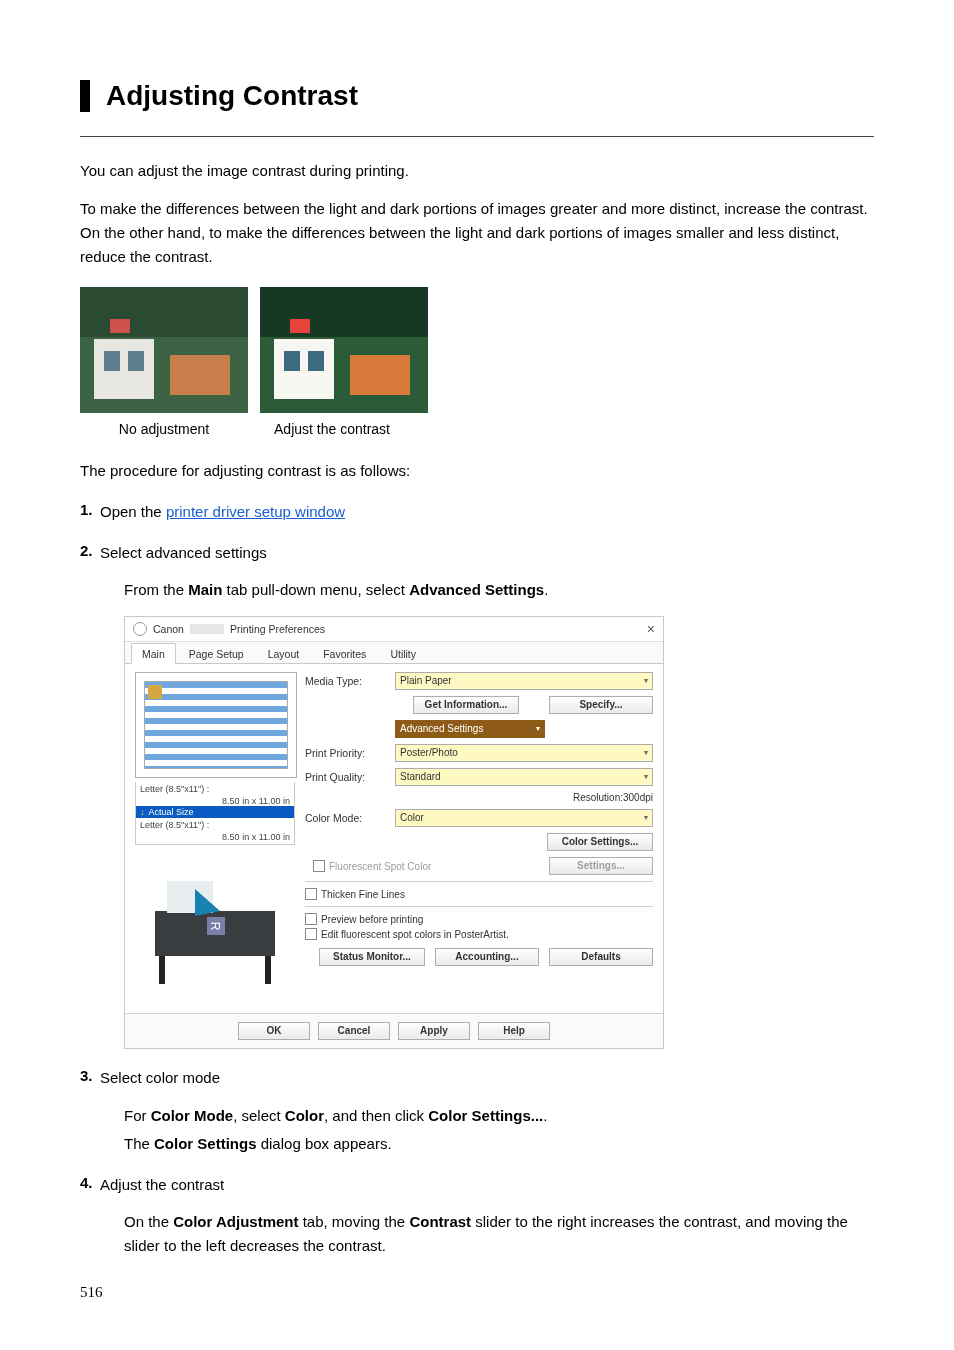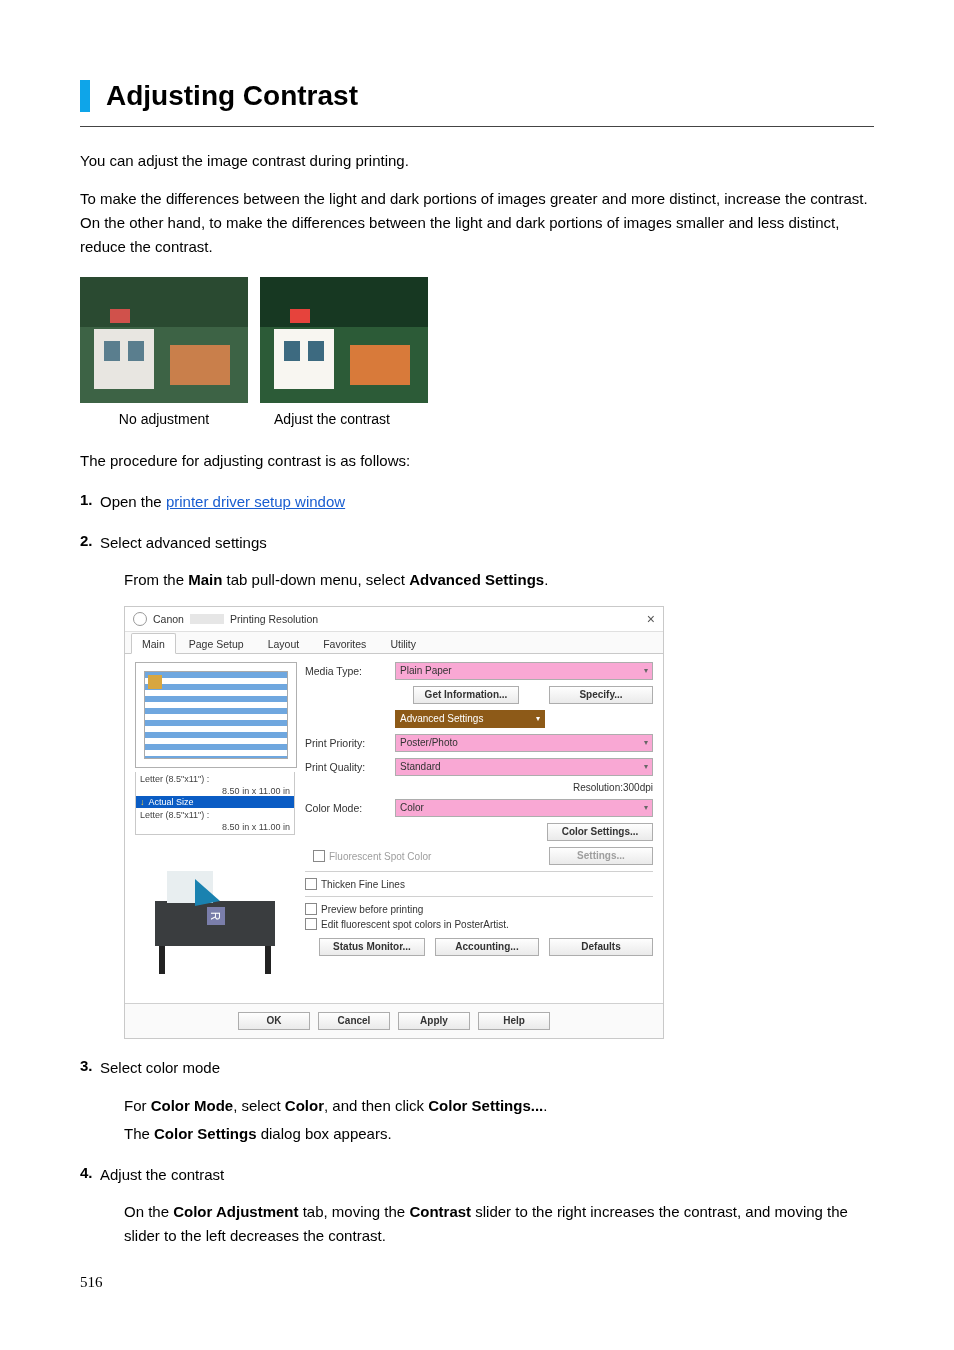--- a/index.html
+++ b/index.html
@@ -8,23 +8,23 @@
     background: #fff;
     color: #000;
   }
   .page {
     width: 954px;
     margin: 0 auto;
     padding: 80px 80px 30px 80px;
     box-sizing: border-box;
   }
   .title-wrap {
-    border-left: 10px solid #0ea5e9;
+    border-left: 10px solid #000000;
     padding-left: 16px;
-    margin-bottom: 14px;
+    margin-bottom: 24px;
   }
   .title {
     font-size: 28px;
     font-weight: bold;
     margin: 0;
   }
   .hr {
     border: none;
     border-top: 1px solid #444;
     margin: 6px 0 22px 0;
@@ -156,21 +156,21 @@
   .printer-img {
     width:160px; height:150px;
     display:flex; align-items:center; justify-content:center;
     margin-top:6px;
   }
   .right-col { flex:1; }
   .form-row { display:flex; align-items:center; margin-bottom:6px; gap:6px;}
   .form-row .lbl { width:84px; }
   .select, .btn {
     border:1px solid #adadad;
-    background:#f9a8d4;
+    background:#fef9c3;
     height:18px;
     line-height:16px;
     font-size:10px;
     padding: 0 4px;
     box-sizing:border-box;
     display:flex; align-items:center; justify-content:space-between;
   }
   .select { flex:1; }
   .select.sm { flex:none; width:150px;}
   .select.highlight { background:#8d5a18; color:#fff; border-color:#8d5a18;}
@@ -255,21 +255,21 @@
         <span>From the </span><b>Main</b><span> tab pull-down menu, select </span><b>Advanced Settings</b><span>.</span>
       </div>
 
       <div class="dialog-img">
         <div class="dlg">
           <div class="dlg-title">
             <div class="left">
               <span class="icon"></span>
               <span>Canon</span>
               <span style="width:34px;height:10px;background:#e6e6e6;display:inline-block;"></span>
-              <span>Printing Resolution</span>
+              <span>Printing Preferences</span>
             </div>
             <span class="dlg-close">×</span>
           </div>
           <div class="tabs">
             <div class="tab active">Main</div>
             <div class="tab">Page Setup</div>
             <div class="tab">Layout</div>
             <div class="tab">Favorites</div>
             <div class="tab">Utility</div>
           </div>

